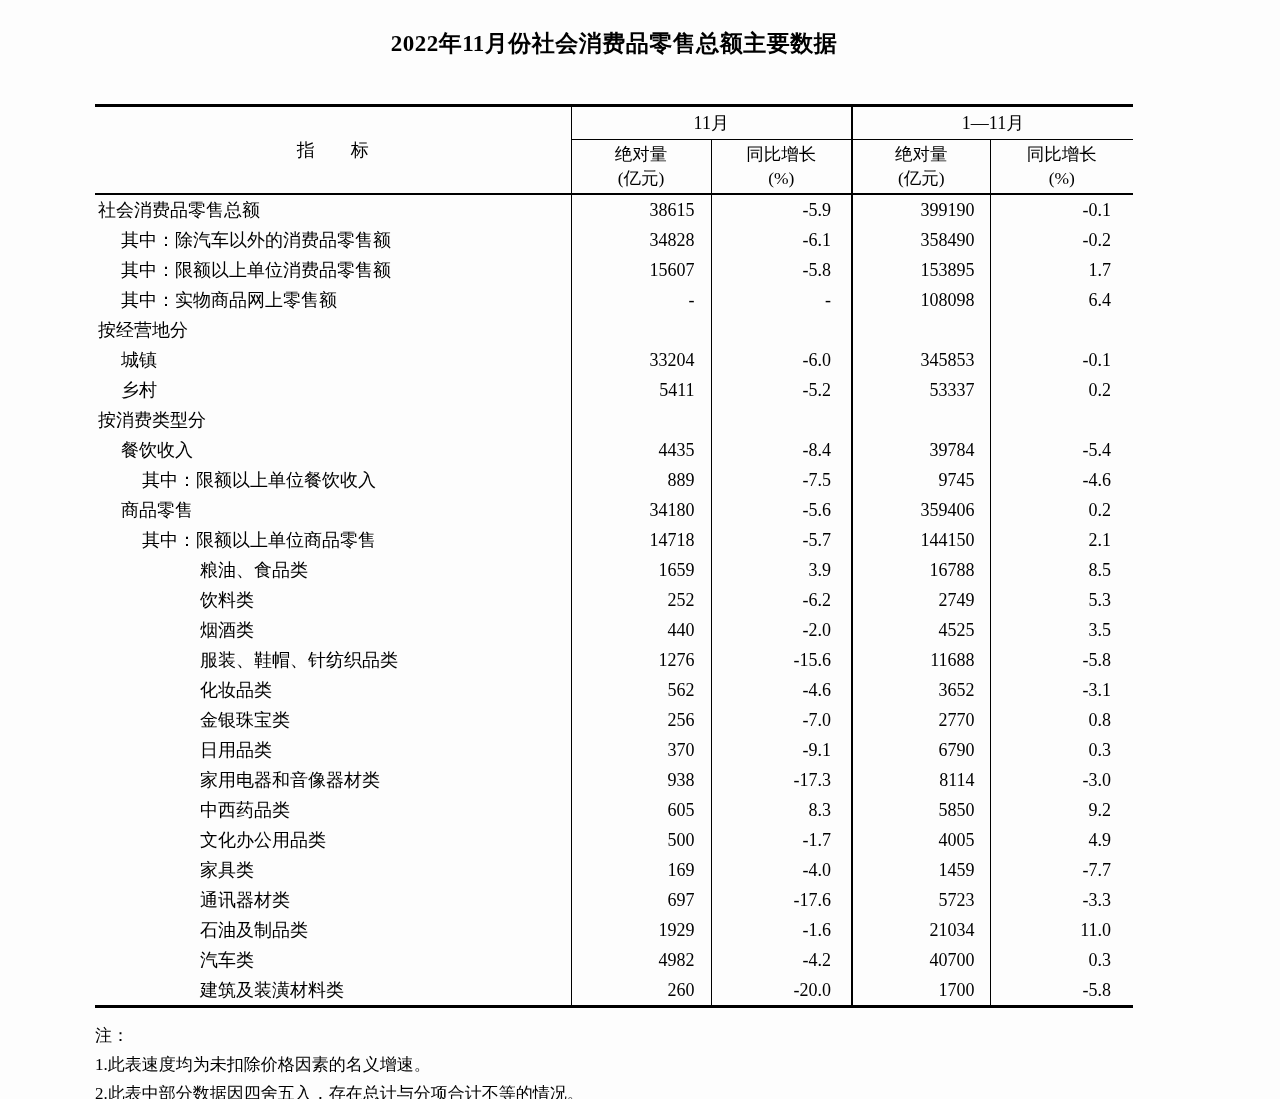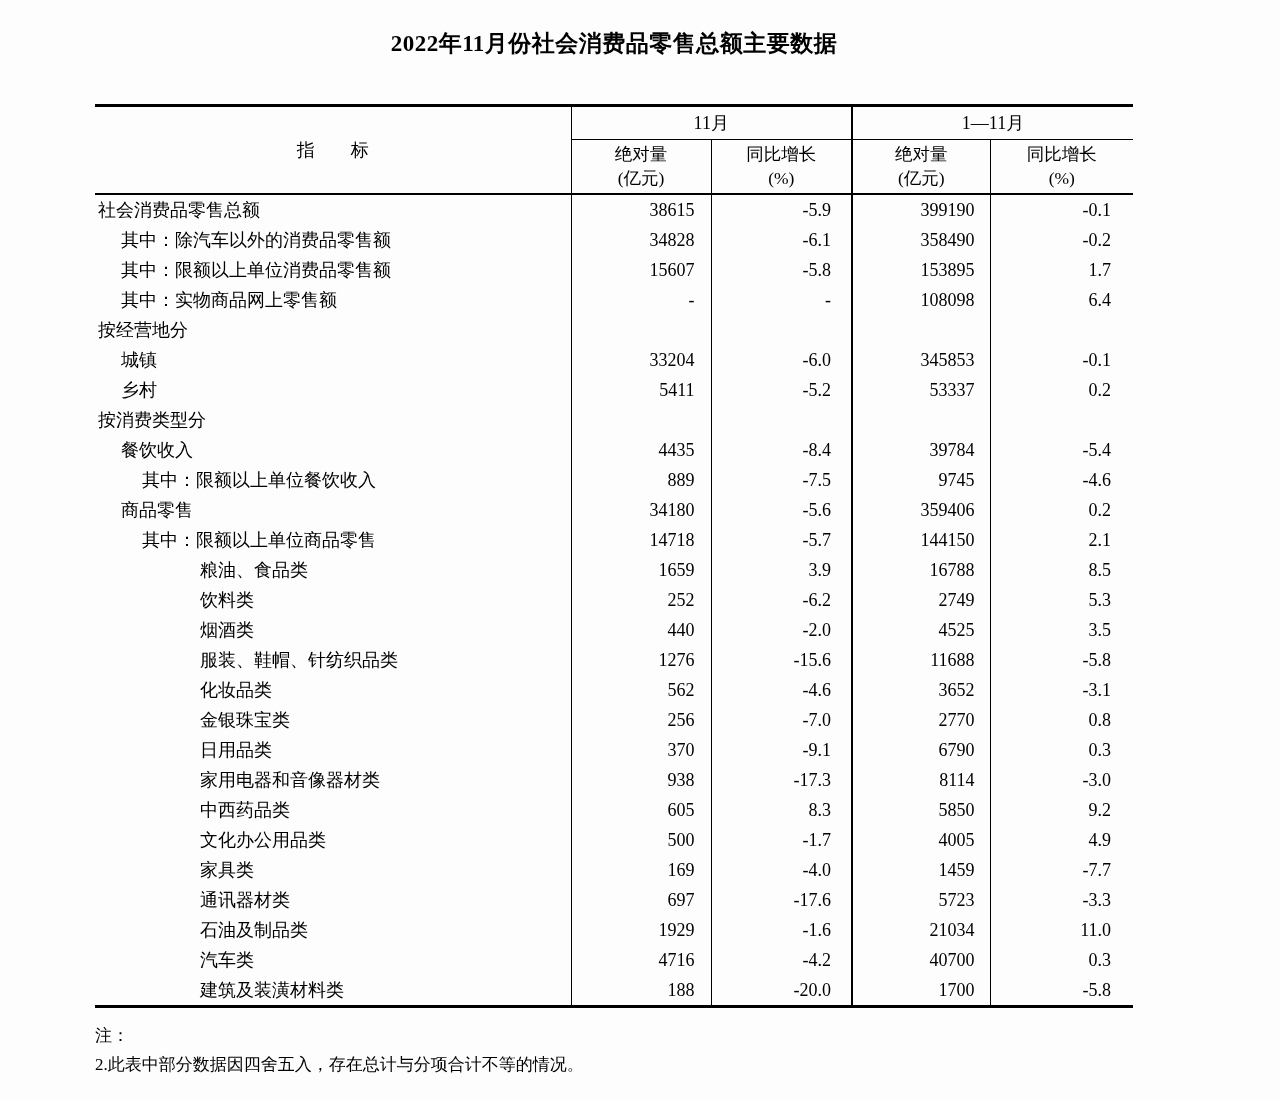--- a/index.html
+++ b/index.html
@@ -313,34 +313,35 @@
   </tr>
           <tr>
     <td class="cell-ind ind-3">石油及制品类</td>
     <td class="num n1">1929</td>
     <td class="num n2">-1.6</td>
     <td class="num n3">21034</td>
     <td class="num n4">11.0</td>
   </tr>
           <tr>
     <td class="cell-ind ind-3">汽车类</td>
-    <td class="num n1">4716</td>
+    <td class="num n1">4982</td>
     <td class="num n2">-4.2</td>
     <td class="num n3">40700</td>
     <td class="num n4">0.3</td>
   </tr>
           <tr>
     <td class="cell-ind ind-3">建筑及装潢材料类</td>
-    <td class="num n1">188</td>
+    <td class="num n1">260</td>
     <td class="num n2">-20.0</td>
     <td class="num n3">1700</td>
     <td class="num n4">-5.8</td>
   </tr>
         </tbody>
     </table>
 
     <div class="notes">
       <div>注：</div>
+      <div>1.此表速度均为未扣除价格因素的名义增速。</div>
       <div>2.此表中部分数据因四舍五入，存在总计与分项合计不等的情况。</div>
     </div>
 
   </div>
 </div>
 
 </body></html>

